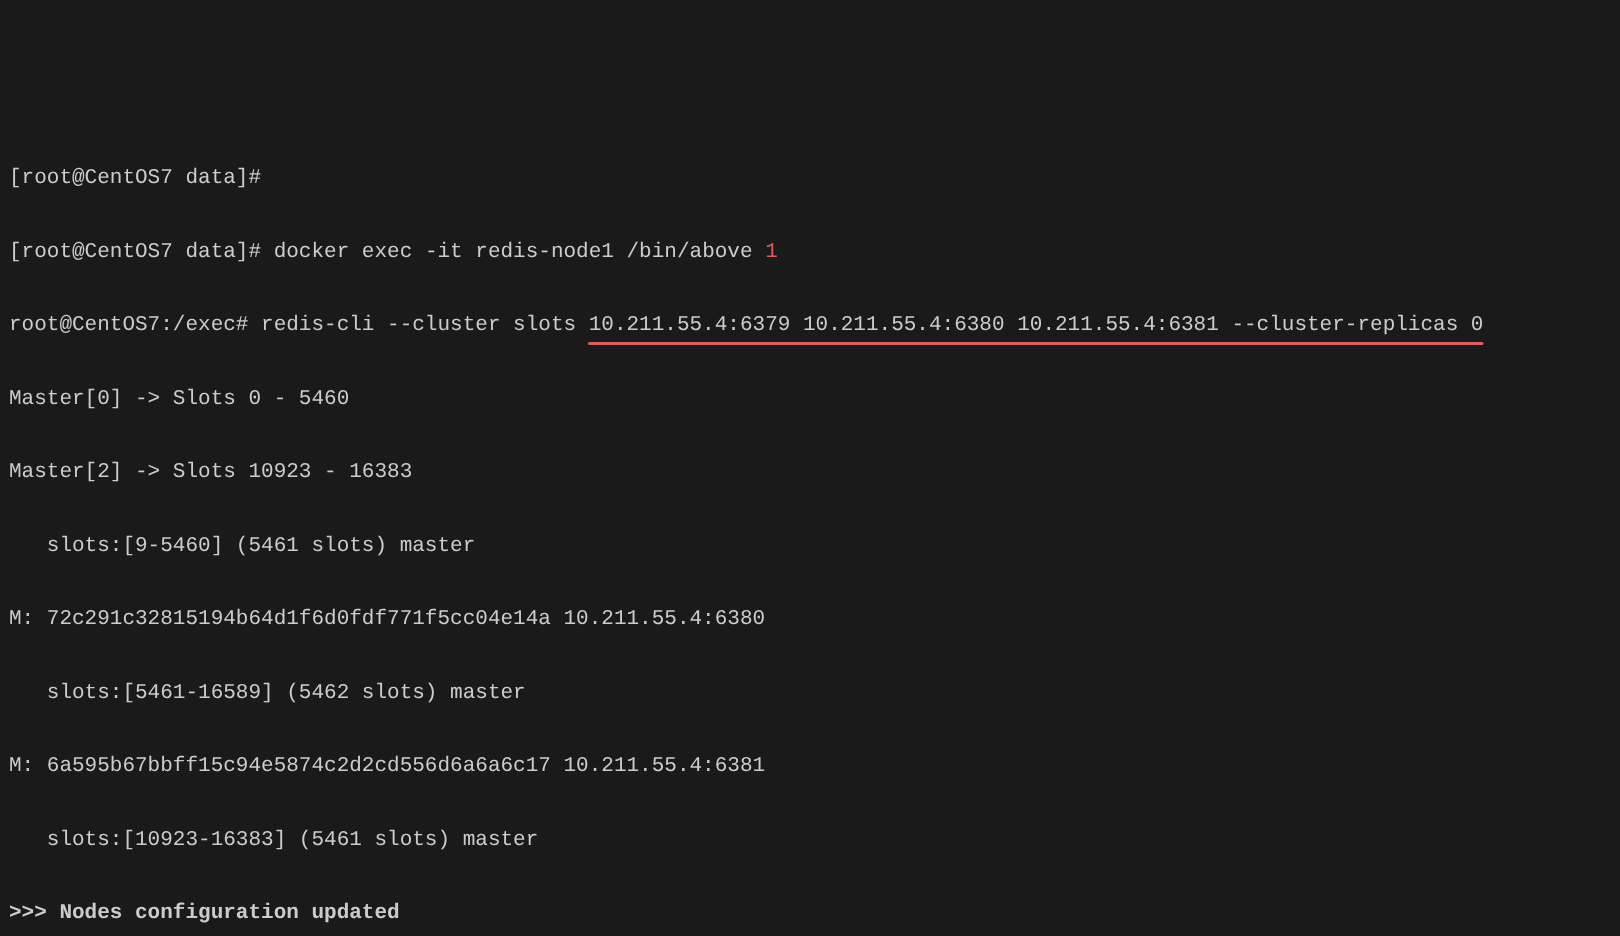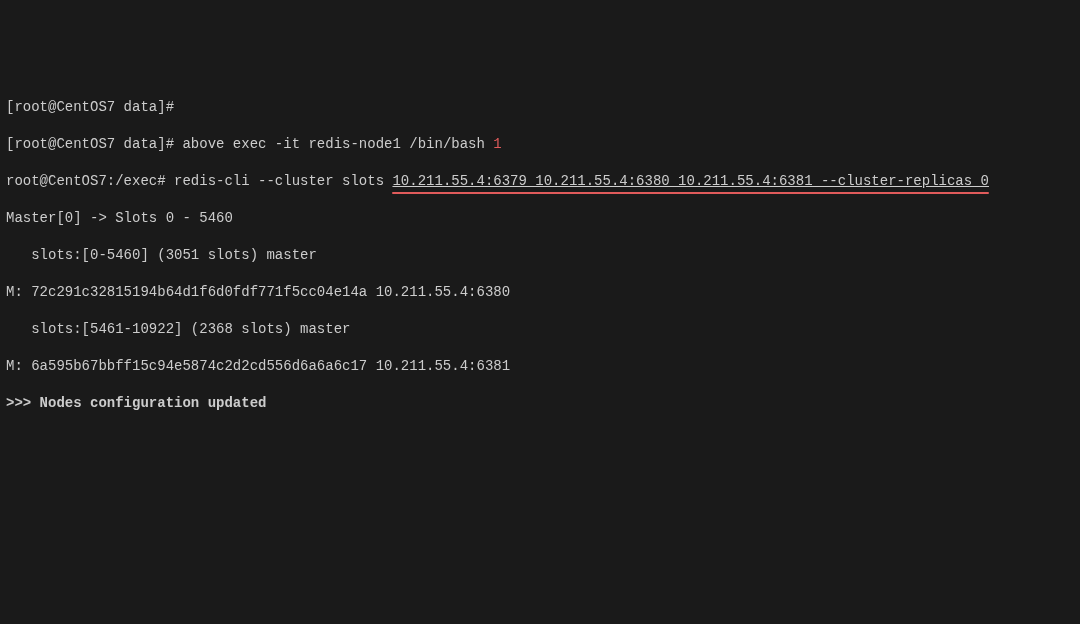--- a/index.html
+++ b/index.html
@@ -9,27 +9,26 @@
     color: #ccc;
     font-family: "Menlo", "Consolas", "Courier New", monospace;
     font-size: 14px;
     line-height: 1.32;
     white-space: pre;
     overflow: hidden;
     width: 1080px;
     height: 624px;
     box-sizing: border-box;
   }
-  .line { display: block; white-space: pre; }
+  .line { display: block; white-space: pre; margin-top: 12px; }
   .bold { font-weight: bold; } 
   .ann  { color: #e05b5b; font-weight: normal; } 
   .underline-red {
     position: relative;
     display: inline-block;
-    text-decoration: underline;
   }
   .underline-red::after {
     content: "";
     position: absolute;
     left: 0; right: 0; bottom: -3px;
     height: 2px;
     background: #e05b5b;
     border-radius: 1px;
   }
   .underline-red-short::after {
@@ -38,27 +37,29 @@
   .root { color: #ccc; }
   span[data-interactable] { }
 </style>
 </head>
 <body>
 
 
 
 <div data-interactable="true">
 <span class="line" data-interactable="false">[root@CentOS7 data]#</span>
-<span class="line" data-interactable="false"><span class="root" data-interactable="false">[root@CentOS7 data]# </span><span data-interactable="false">above exec -it redis-node1 /bin/bash</span><span class="ann" data-interactable="false"> 1</span></span>
+<span class="line" data-interactable="false"><span class="root" data-interactable="false">[root@CentOS7 data]# </span><span data-interactable="false">docker exec -it redis-node1 /bin/above</span><span class="ann" data-interactable="false"> 1</span></span>
 <span class="line" data-interactable="false"><span class="root" data-interactable="false">root@CentOS7:/exec# </span><span data-interactable="false">redis-cli --cluster slots </span><span class="underline-red" data-interactable="false">10.211.55.4:6379 10.211.55.4:6380 10.211.55.4:6381 --cluster-replicas 0</span></span>
 <span class="line" data-interactable="false">Master[0] -&gt; Slots 0 - 5460</span>
-<span class="line" data-interactable="false">   slots:[0-5460] (3051 slots) master</span>
+<span class="line" data-interactable="false">Master[2] -&gt; Slots 10923 - 16383</span>
+<span class="line" data-interactable="false">   slots:[9-5460] (5461 slots) master</span>
 <span class="line" data-interactable="false">M: 72c291c32815194b64d1f6d0fdf771f5cc04e14a 10.211.55.4:6380</span>
-<span class="line" data-interactable="false">   slots:[5461-10922] (2368 slots) master</span>
+<span class="line" data-interactable="false">   slots:[5461-16589] (5462 slots) master</span>
 <span class="line" data-interactable="false">M: 6a595b67bbff15c94e5874c2d2cd556d6a6a6c17 10.211.55.4:6381</span>
+<span class="line" data-interactable="false">   slots:[10923-16383] (5461 slots) master</span>
 <span class="line bold" data-interactable="false">&gt;&gt;&gt; Nodes configuration updated</span>
 
 
 
 
 
 
 
 
 

